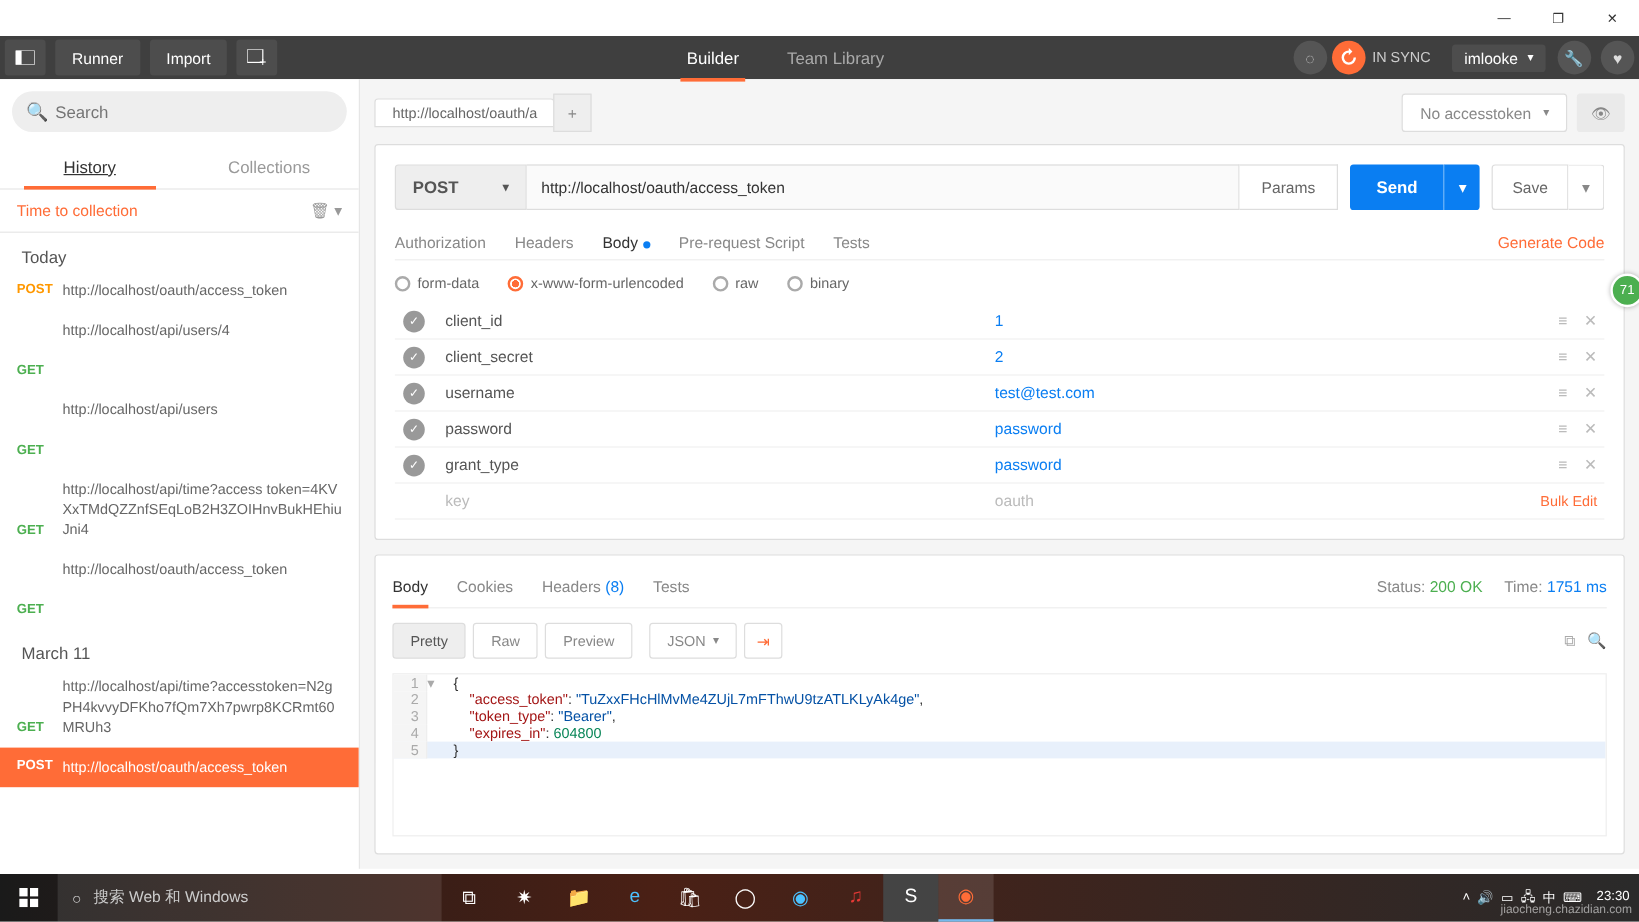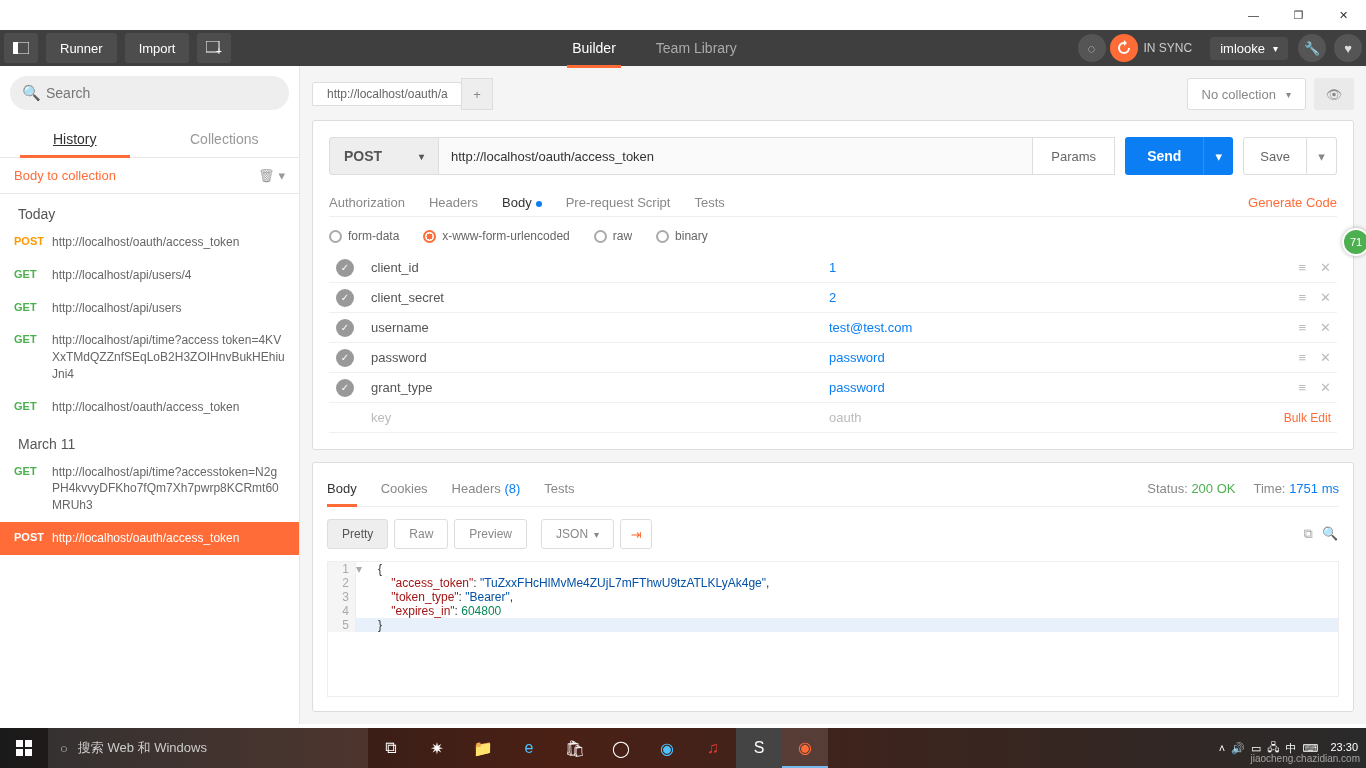--- a/index.html
+++ b/index.html
@@ -32,21 +32,21 @@
 .stab.active { color:#333;text-decoration:underline; }
 .stab.active::after { content:""; position:absolute; bottom:-1px; left:20px; right:20px; height:3px; background:#ff6c37; }
 .savecoll { display:flex; align-items:center; padding:10px 14px; border-bottom:1px solid #e6e6e6; }
 .savecoll span { color:#ff6c37; font-size:13px; }
 .savecoll .trash { margin-left:auto; color:#999; }
 .hist-section { padding:12px 18px 4px; font-size:14px; color:#555; }
 .hist-item { padding:8px 14px; display:flex; align-items:flex-start; line-height:1.4; }
 .hist-item .meth { width:38px; font-size:11px; font-weight:700; flex-shrink:0; }
 .hist-item .url { color:#666; font-size:12px; word-break:break-all; }
 .m-post { color:#ff9800; }
-.m-get { color:#4caf50; }
+.m-get { color:#4caf50;margin-top:35px; }
 .hist-item.active { background:#ff6c37; }
 .hist-item.active .meth, .hist-item.active .url { color:#fff; }
 
 .content { flex:1; background:#f5f5f5; padding:12px; overflow:hidden; display:flex; flex-direction:column; }
 .tabbar { display:flex; align-items:center; margin-bottom:10px; }
 .reqtab { height:24px; padding:0 14px; display:flex; align-items:center; background:#fff; border:1px solid #ddd; border-radius:3px 3px 0 0; font-size:12px; color:#666; max-width:150px; overflow:hidden; }
 .reqtab-add { width:32px; height:32px; display:flex; align-items:center; justify-content:center; background:#eee; border:1px solid #ddd; margin-left:-1px; color:#888; }
 .envsel { margin-left:auto; display:flex; gap:8px; }
 .envdd { height:32px; padding:0 14px; background:#fff; border:1px solid #ddd; border-radius:3px; display:flex; align-items:center; gap:10px; color:#888; font-size:13px; }
 .eyebtn { width:40px; height:32px; background:#eaeaea; border-radius:3px; display:flex; align-items:center; justify-content:center; color:#888; }
@@ -170,21 +170,21 @@
   <div class="sidebar">
     <div class="search">
       <span class="sicon">🔍</span>
       <input placeholder="Search" style="">
     </div>
     <div class="stabs">
       <div class="stab active">History</div>
       <div class="stab">Collections</div>
     </div>
     <div class="savecoll">
-      <span>Body to collection</span>
+      <span>Time to collection</span>
       <span class="trash">🗑 ▾</span>
     </div>
     <div id="history-list">
         <div class="hist-section">Today</div>
         <div class="hist-item">
           <span class="meth m-post">POST</span>
           <span class="url">http://localhost/oauth/access_token</span>
         </div>
         <div class="hist-item">
           <span class="meth m-get">GET</span>
@@ -213,21 +213,21 @@
         </div>
       </div>
   </div>
 
   <div class="content">
     <div class="tabbar">
       <div class="reqtab">http://localhost/oauth/a</div>
       <div class="reqtab-add">+</div>
       <div class="envsel">
         <div class="envdd">
-          <span>No collection</span>
+          <span>No accesstoken</span>
           <span class="chev">▾</span>
         </div>
         <div class="eyebtn">
           <span>👁</span>
         </div>
       </div>
     </div>
 
     <div class="reqcard">
       <div class="reqrow">

